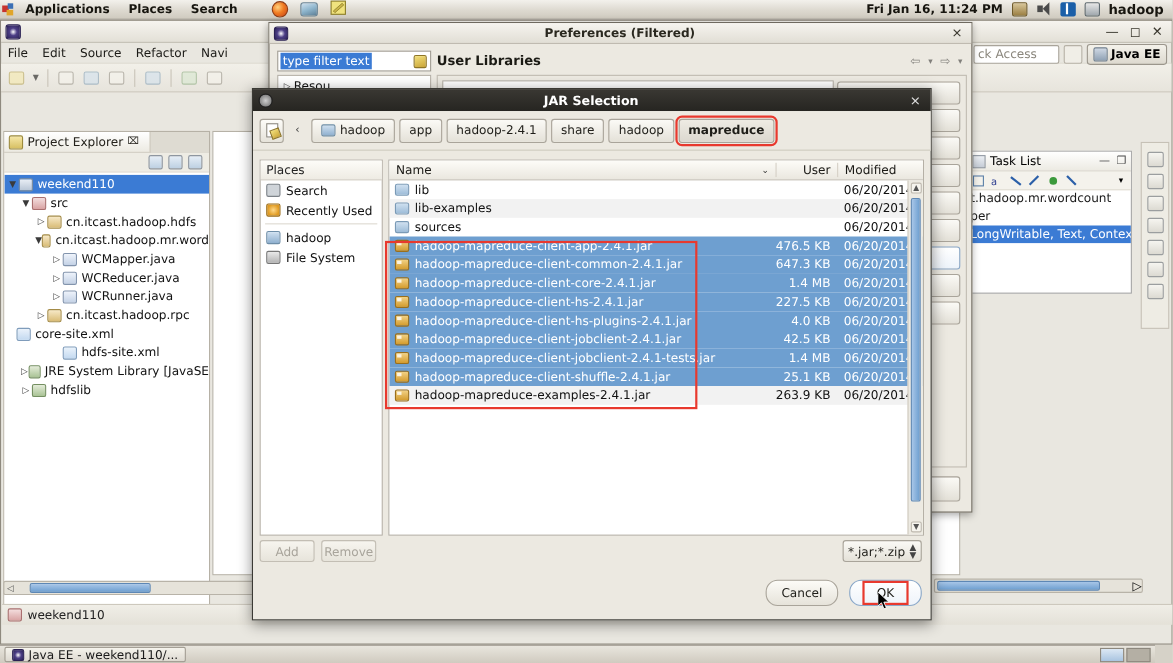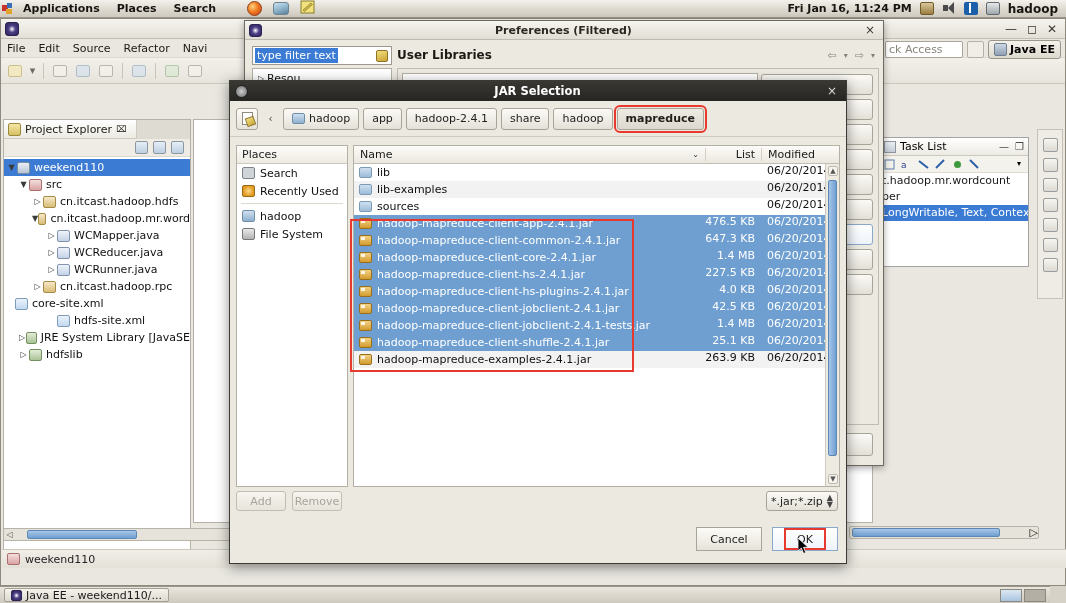--- a/index.html
+++ b/index.html
@@ -287,21 +287,21 @@
 
   .filepane{flex:1;background:#fff;border:1px solid #b5b0a6;display:flex;flex-direction:column;position:relative;}
   .fp-head{height:18px;display:flex;align-items:center;
     background:linear-gradient(180deg,#fdfcf8,#eae7df);border-bottom:1px solid #c3beb4;
     font-size:11px;color:#1b1a16;}
   .fp-head .c-name{flex:1;padding-left:6px;display:flex;align-items:center;}
   .fp-head .sortarrow{margin-left:auto;margin-right:6px;font-size:8px;color:#333;}
   .fp-head .c-size{width:56px;text-align:right;padding-right:6px;border-left:1px solid #d5d0c6;}
   .fp-head .c-mod{width:78px;padding-left:6px;border-left:1px solid #d5d0c6;}
   .fp-rows{flex:1;overflow:hidden;}
-  .frow{height:17px;display:flex;font-size:11px;color:#111;}
+  .frow{height:17px;display:flex;align-items:center;font-size:11px;color:#111;}
   .frow.alt{background:#f2f2f2;}
   .frow.sel{background:#6e9fd0;color:#fff;}
   .frow .fn{flex:1;display:flex;align-items:center;gap:5px;padding-left:5px;white-space:nowrap;overflow:hidden;}
   .frow .fs{width:56px;text-align:right;padding-right:6px;margin-left:16px;}
   .frow .fm{width:78px;padding-left:6px;}
   .fi{width:13px;height:11px;border-radius:2px;flex:none;}
   .fi-folder{background:linear-gradient(180deg,#cfe0f0,#9dbcd8);border:1px solid #7a9ab6;}
   .fi-jar{background:linear-gradient(180deg,#f2d285,#d39b2d);border:1px solid #9a6f1c;position:relative;}
   .fi-jar:after{content:"";position:absolute;left:1px;top:1px;width:4px;height:3px;background:#fff;opacity:.8;}
 
@@ -321,21 +321,21 @@
   .jar-actions{position:absolute;left:6px;bottom:52px;display:flex;gap:6px;}
   .jbtn-sm{width:50px;height:20px;border:1px solid #c3beb4;border-radius:3px;
     background:linear-gradient(180deg,#f7f5ef,#e7e4db);font-size:11px;color:#a8a49b;
     display:flex;align-items:center;justify-content:center;}
   .filter-select{position:absolute;right:8px;bottom:52px;width:72px;height:20px;
     border:1px solid #a9a49a;border-radius:3px;background:linear-gradient(180deg,#fbfaf6,#e4e1d8);
     display:flex;align-items:center;justify-content:space-between;padding:0 4px;font-size:11px;color:#1f1e19;}
   .filter-select .spin{font-size:8px;color:#444;line-height:7px;text-align:center;}
 
   .jar-bottom{position:absolute;right:8px;bottom:12px;display:flex;gap:10px;align-items:center;}
-  .jbtn{width:66px;height:24px;border:1px solid #a9a49a;border-radius:0;
+  .jbtn{width:66px;height:24px;border:1px solid #a9a49a;border-radius:11px;
     background:linear-gradient(180deg,#fcfbf7,#e6e3da);font-size:11px;color:#1f1e19;
     display:flex;align-items:center;justify-content:center;}
   .jbtn.def{border-color:#8aa8c9;background:linear-gradient(180deg,#ffffff,#eef3fa);}
   .okwrap{position:relative;}
   .okbox{position:absolute;left:12px;top:1px;width:42px;height:22px;border:2px solid #e8392e;pointer-events:none;}
   .cursor{position:absolute;left:798px;top:538px;width:12px;height:18px;pointer-events:none;}
 </style>
 </head>
 <body>
 
@@ -751,21 +751,21 @@
           <span>File System</span>
         </div>
       </div>
 
       <div class="filepane">
         <div class="fp-head">
           <span class="c-name">
             <span>Name</span>
             <span class="sortarrow">⌄</span>
           </span>
-          <span class="c-size">List</span>
+          <span class="c-size">User</span>
           <span class="c-mod">Modified</span>
         </div>
         <div class="fp-rows">
           <div class="frow">
             <span class="fn">
                 <span class="fi fi-folder"></span>
                 <span>lib</span>
               </span>
             <span class="fs"></span>
             <span class="fm">06/20/2014</span>

